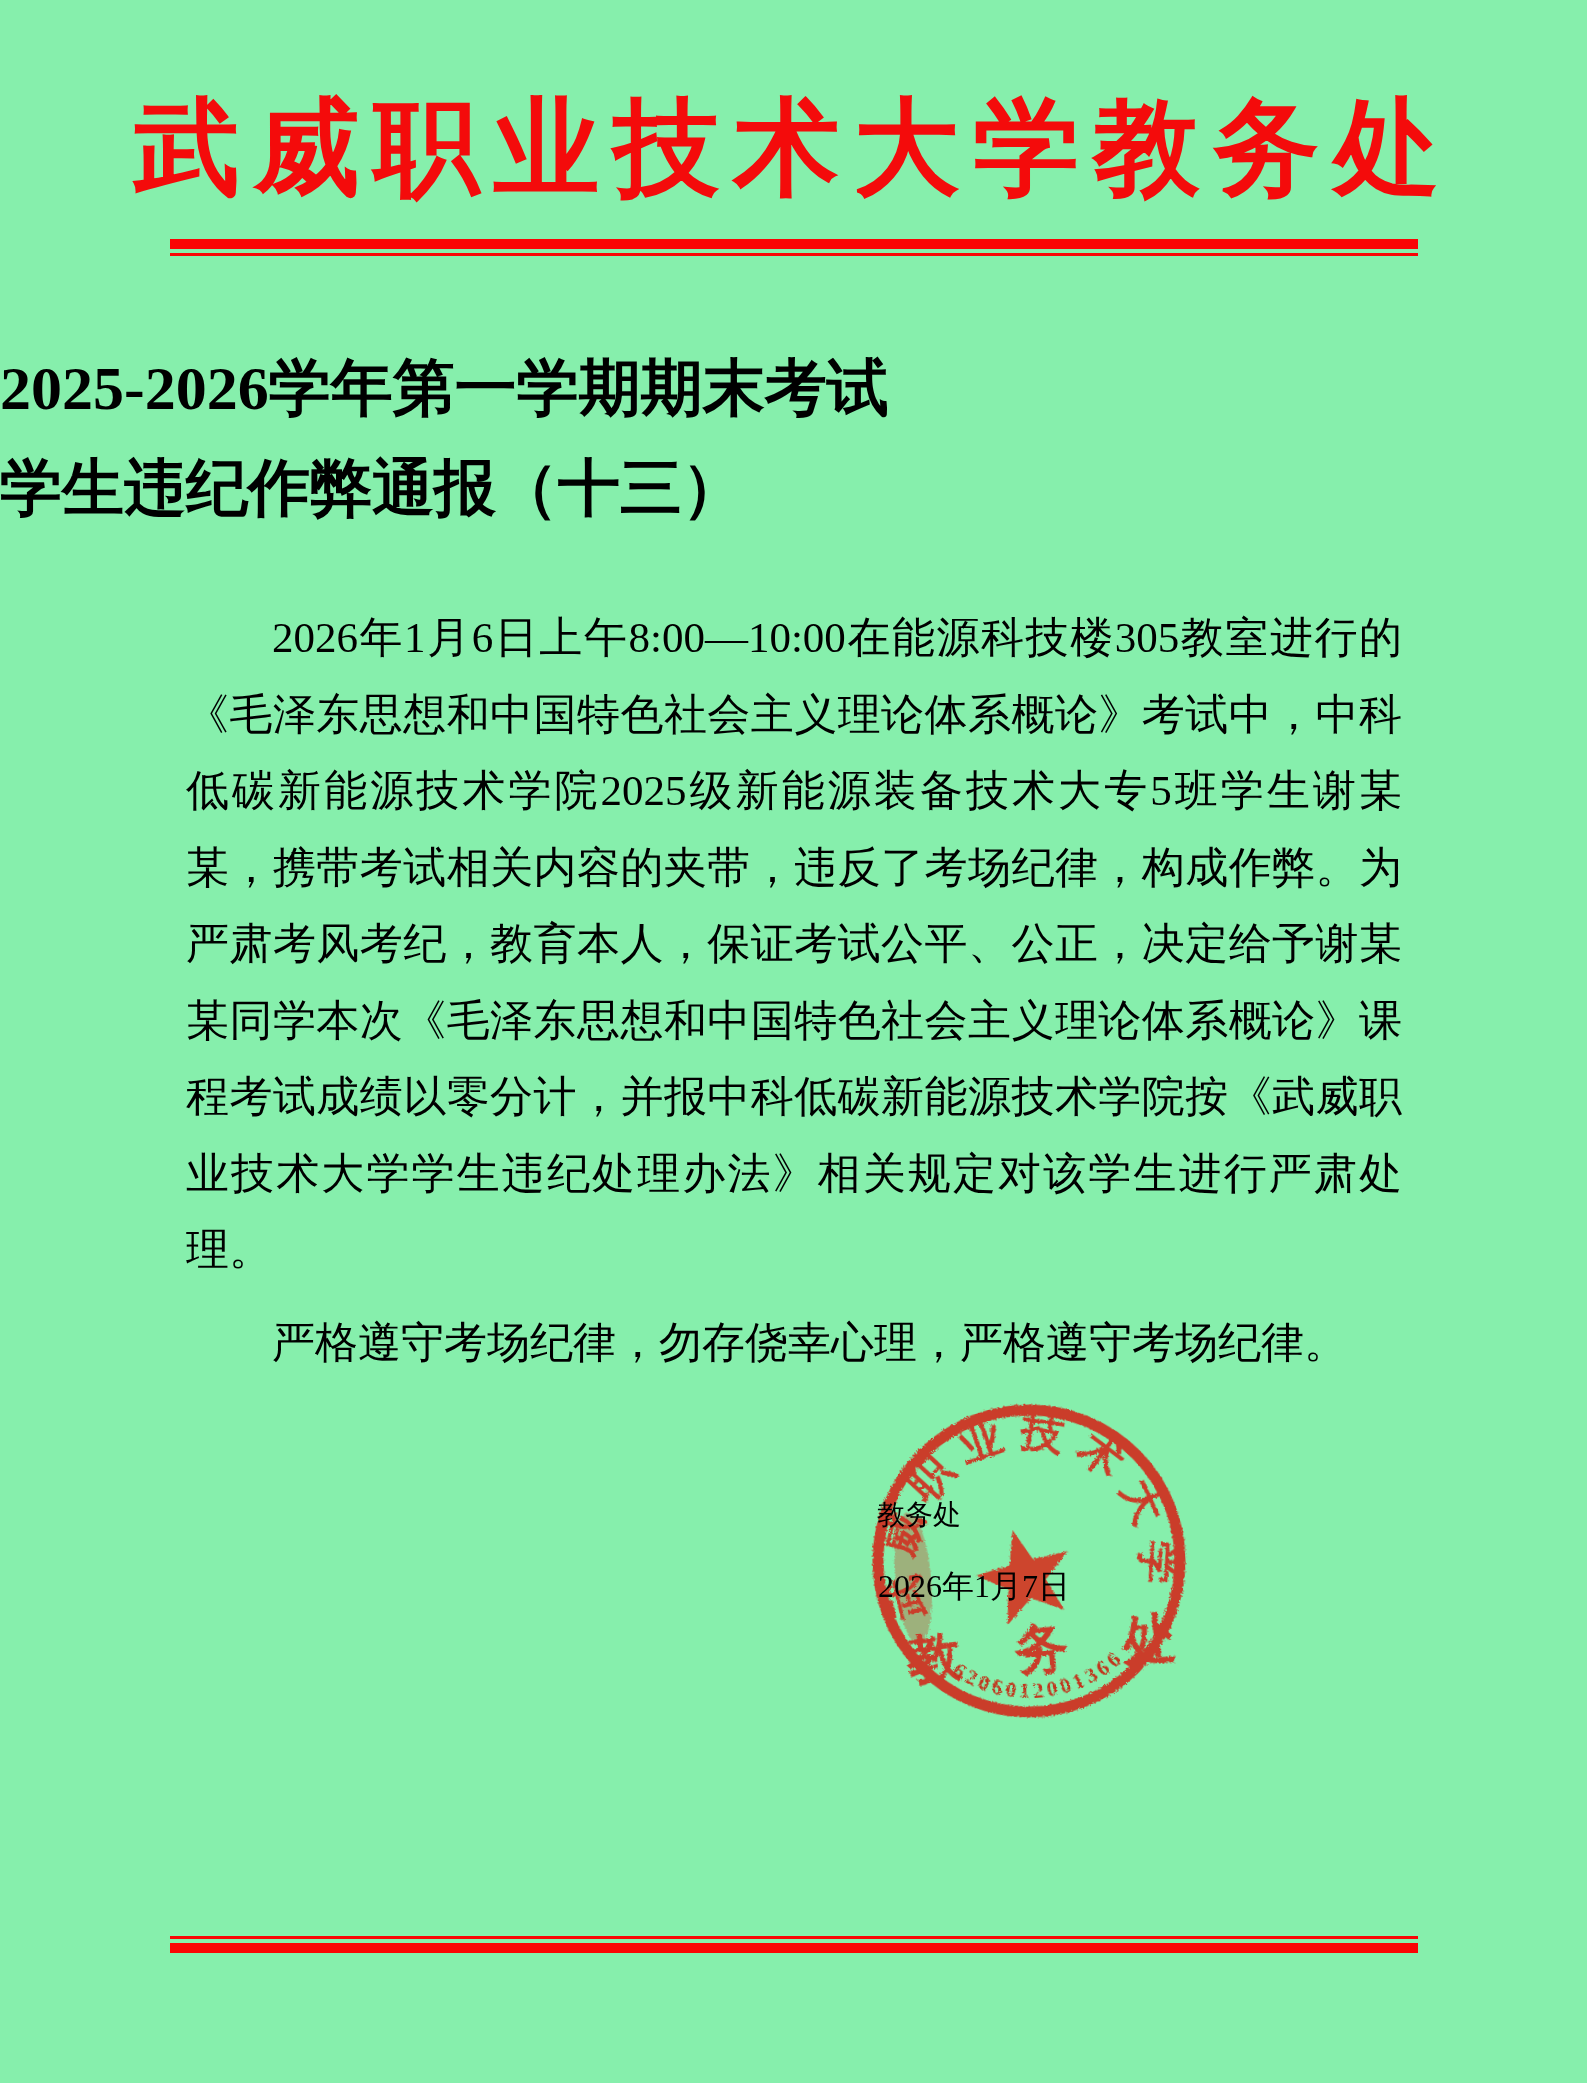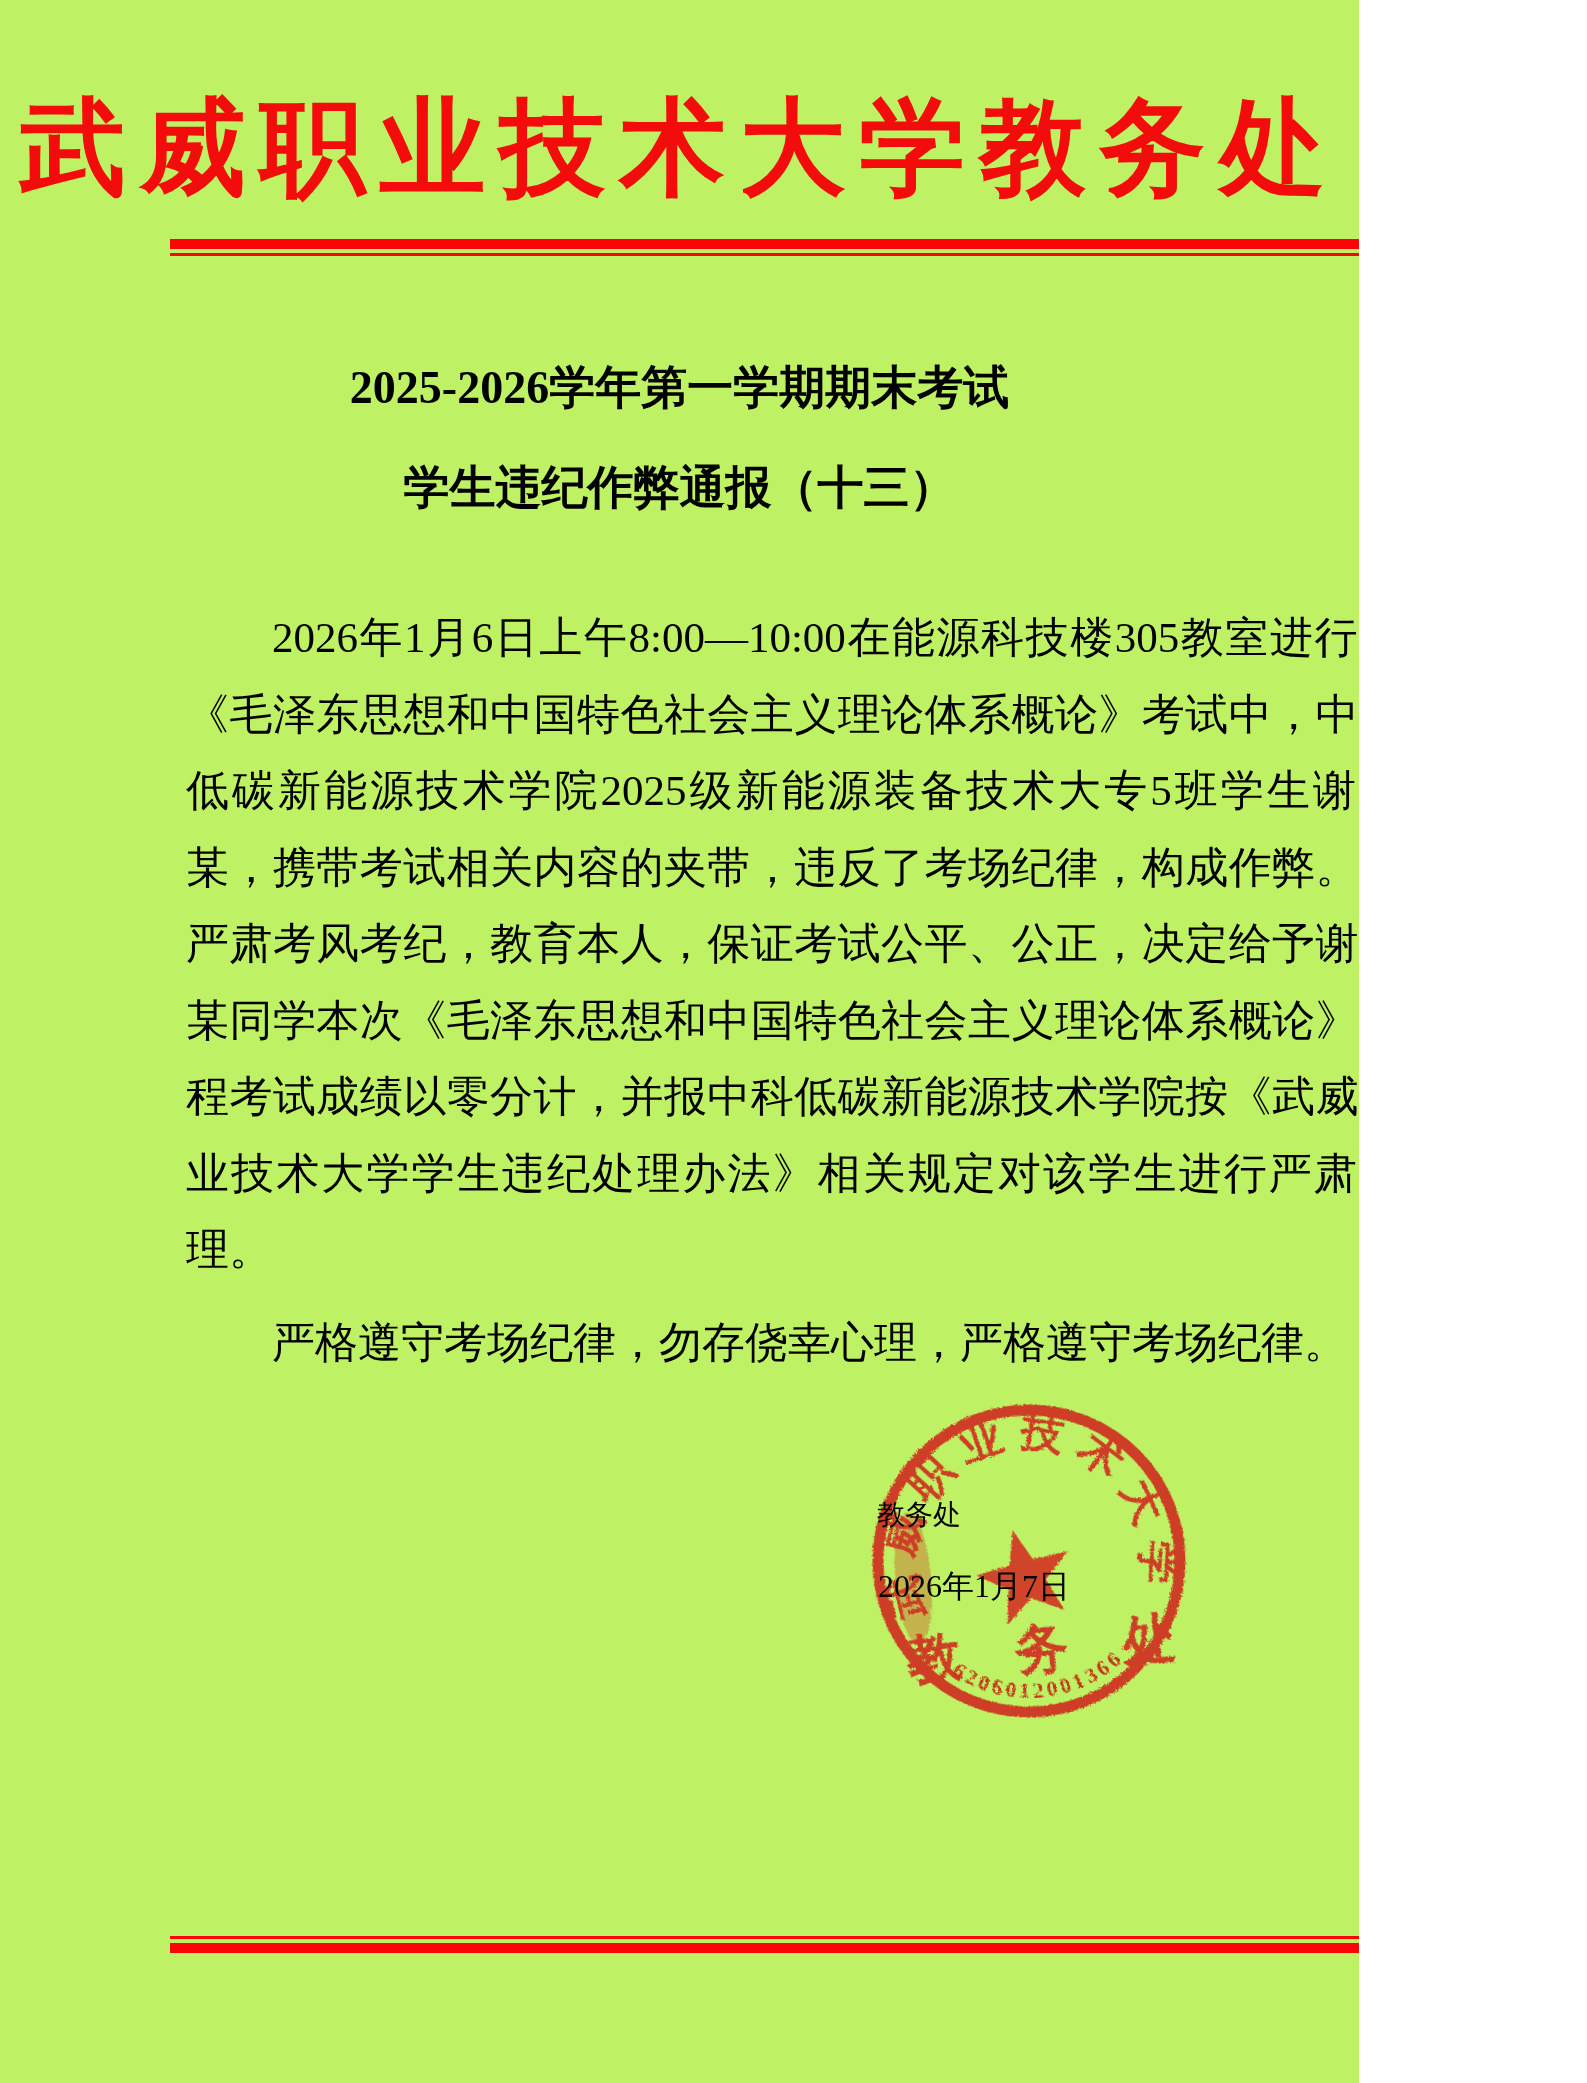--- a/index.html
+++ b/index.html
@@ -1,20 +1,20 @@
 <!DOCTYPE html>
 <html><head>
 <meta charset="utf-8">
 <style>
   html, body { margin: 0; padding: 0; background: #ffffff; }
   .page {
     position: relative;
-    width: 1359px;
+    width: 1587px;
     height: 2083px;
-    background: #bef264;
+    background: #86efac;
     font-family: "Liberation Serif", "DejaVu Serif", serif;
     overflow: hidden;
   }
   
   .letterhead {
     position: absolute;
     top: 88px;
     left: 0;
     width: 100%;
     text-align: center;
@@ -30,23 +30,23 @@
   .rule-top-thick    { top: 239px;  height: 10px; }
   .rule-top-thin     { top: 253px;  height: 3px;  }
   .rule-bottom-thin  { top: 1936px; height: 3px;  }
   .rule-bottom-thick { top: 1943px; height: 10px; }
   
   .doc-title {
     position: absolute;
     top: 338px;
     left: 0;
     width: 100%;
-    text-align: center;
+    text-align: left;
     color: #000000;
-    font-size: 46px;
+    font-size: 62px;
     font-weight: bold;
     line-height: 100px;
     font-family: Liberation Serif, serif;
   }
   
   .body-text {
     position: absolute;
     top: 584px;
     left: 170px;
     width: 1248px;

